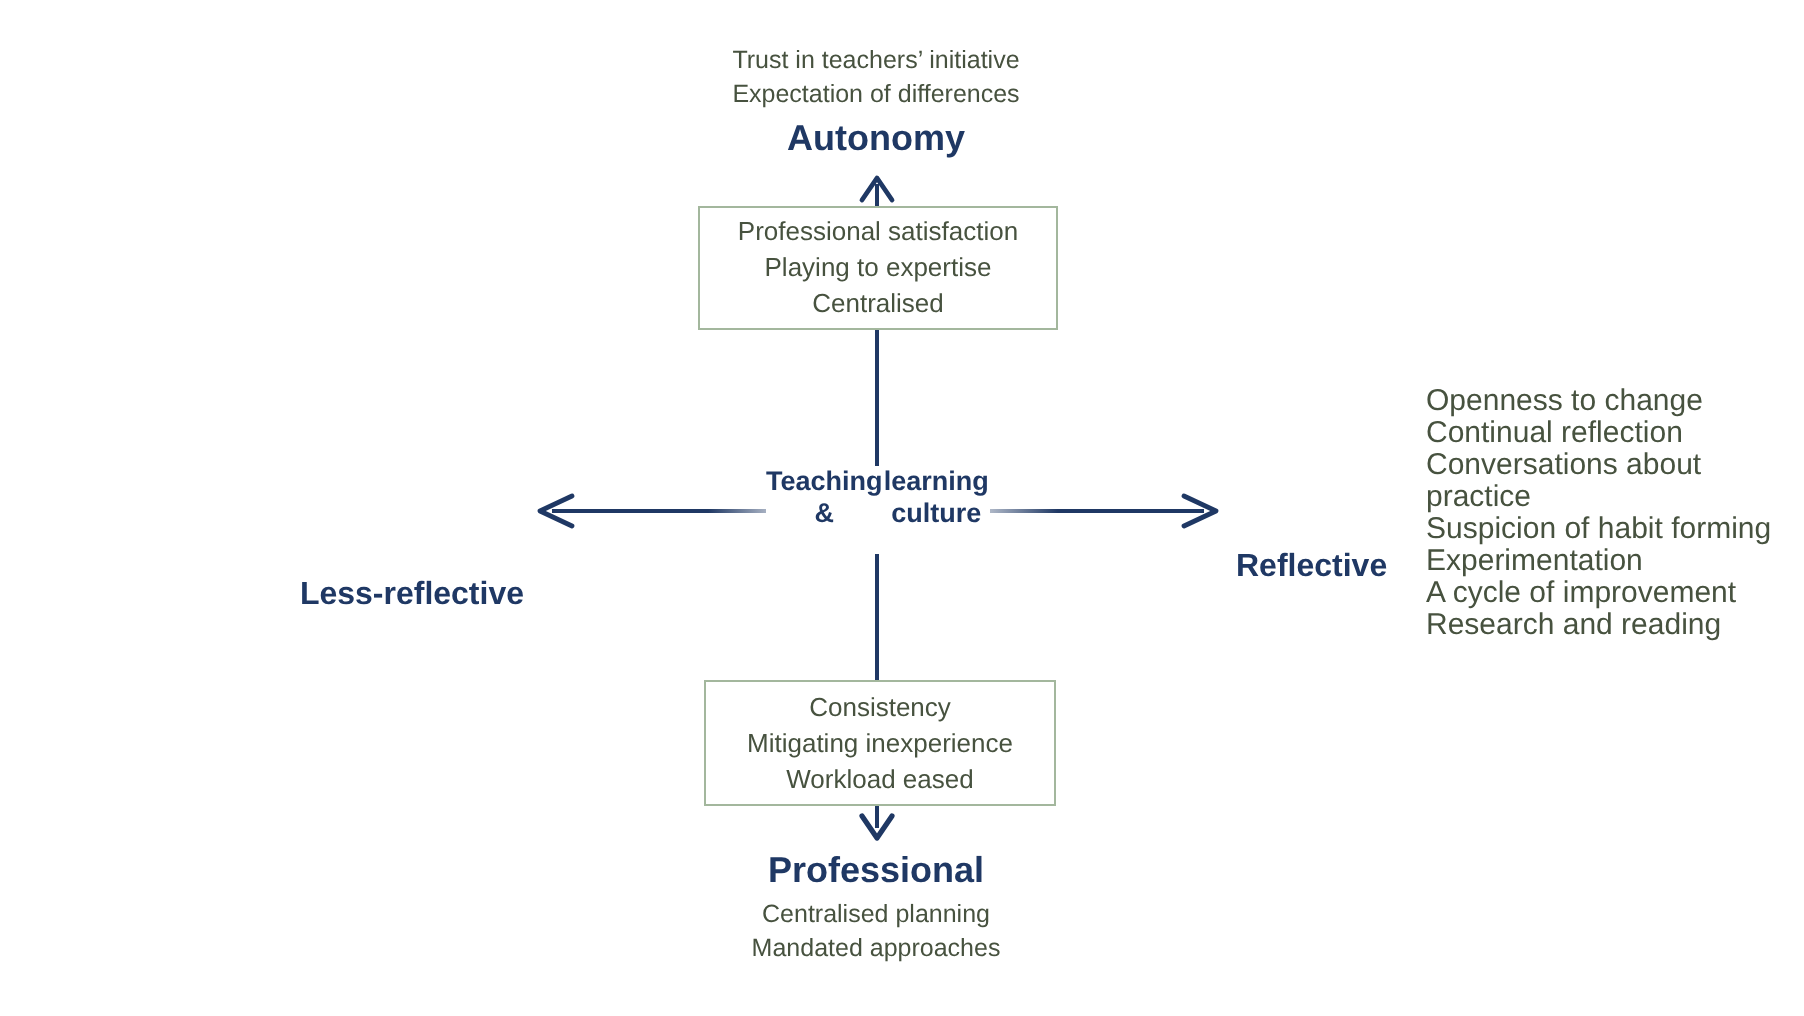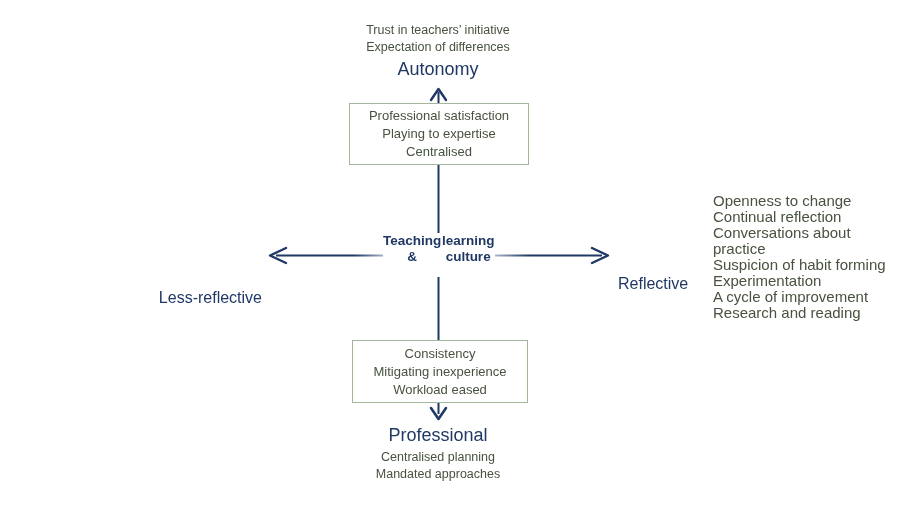--- a/index.html
+++ b/index.html
@@ -6,21 +6,21 @@
   .stage{
     position:relative;
     width:902px;height:508px;
     background:#ffffff;
     font-family:"Liberation Sans", sans-serif;
     overflow:hidden;
   }
   .stage svg.axes{position:absolute;left:0;top:0;}
   .abs{position:absolute;}
   .heading{
-    font-weight:normal;
+    font-weight:bold;
     color:#1f3864;
   }
   .h-big{font-size:18px;line-height:20px;}
   .h-mid{font-size:16px;line-height:18px;}
   .notes{
     font-size:12.5px;
     line-height:17px;
     color:#47523f;
   }
   .center-text{text-align:center;}

